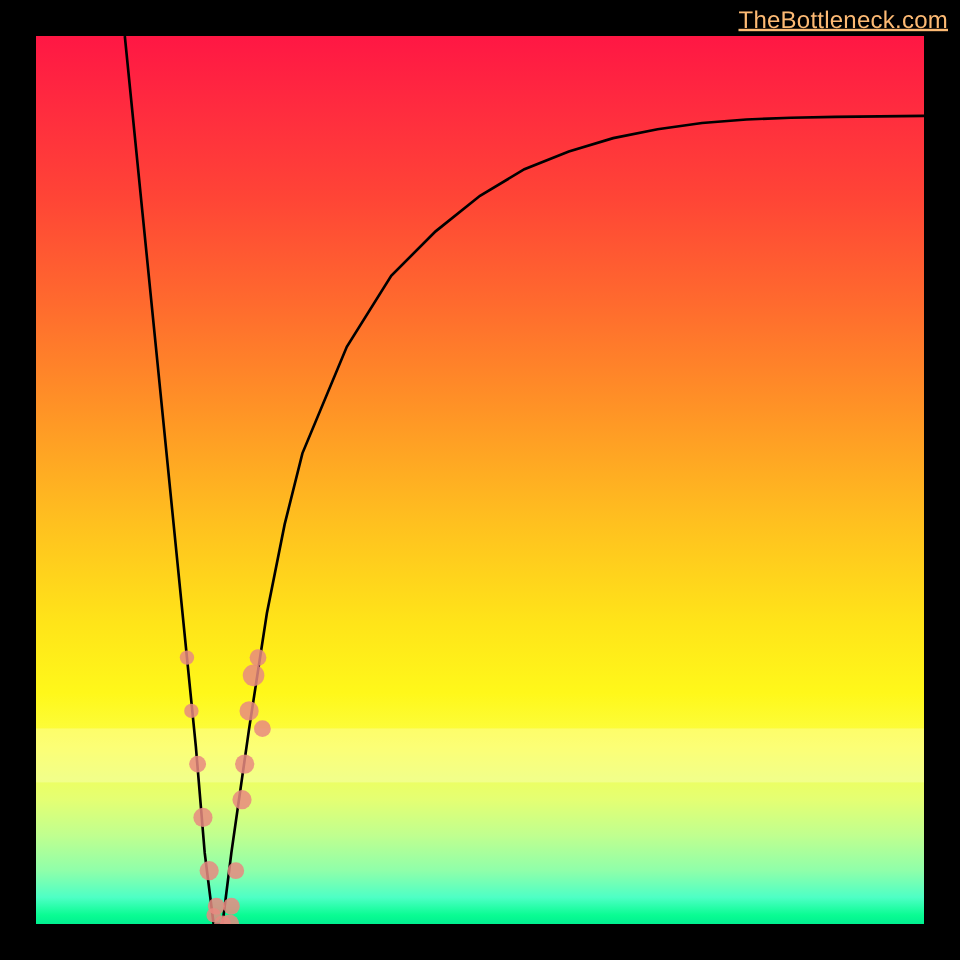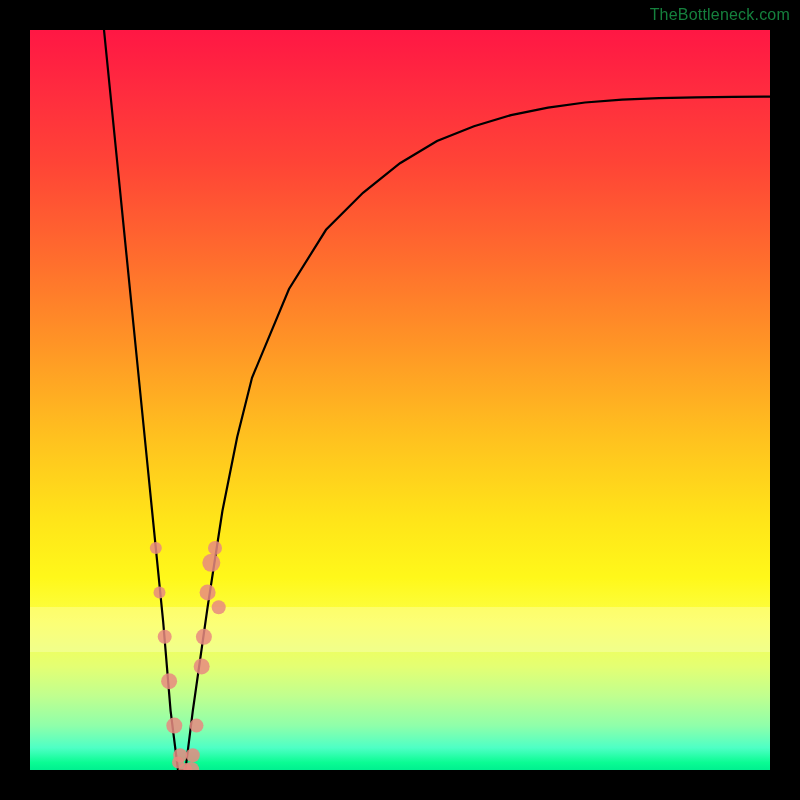--- a/index.html
+++ b/index.html
@@ -57,24 +57,25 @@
     position: absolute;
     inset: 0;
     width: 100%;
     height: 100%;
     overflow: visible;
   }
   .watermark {
     position: absolute;
     top: 6px;
     right: 10px;
-    color: #15803d;
-    font-size: 16px;
+    color: #fdba74;
+    font-size: 20px;
     letter-spacing: 0.2px;
     user-select: none;
+    text-decoration: underline;
   }
 </style>
 </head>
 <body>
 
 <div class="frame">
 
   <div class="plot-area">
     <div class="gradient-bg"></div>
     <div class="paleband" style="top:78%; height:6%;"></div>

